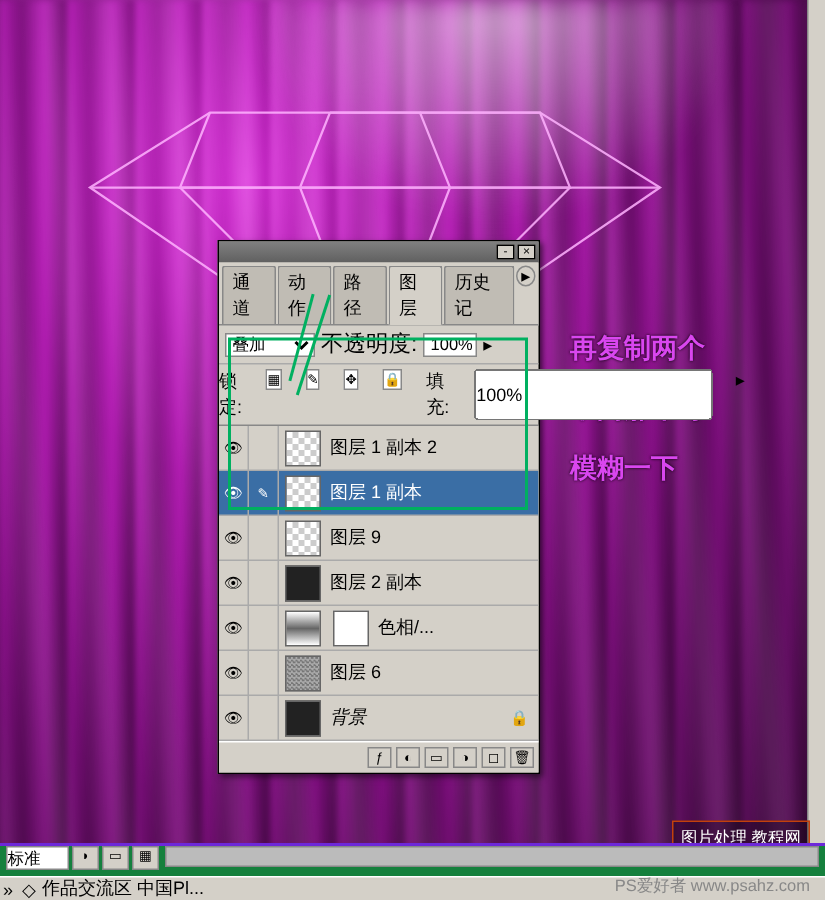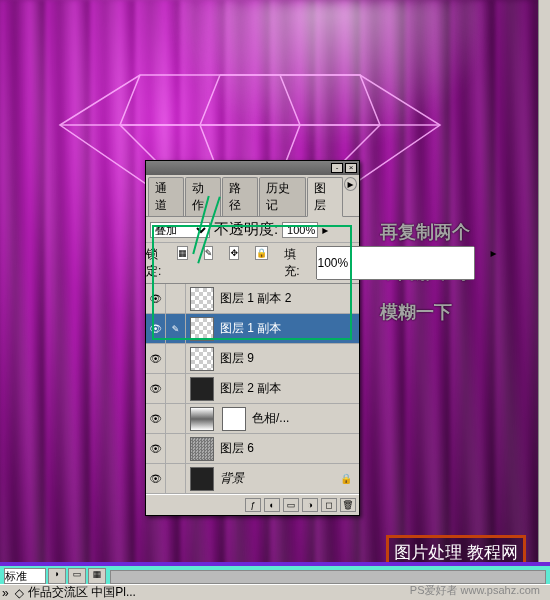--- a/index.html
+++ b/index.html
@@ -4,21 +4,21 @@
 <style>
 *{box-sizing:border-box;margin:0;padding:0;font-family:"SimSun","宋体",sans-serif;font-size:12px}
 body{width:550px;height:600px;background:#1a1a1a;position:relative;overflow:hidden}
 .canvas{position:absolute;inset:0;background:radial-gradient(ellipse at 30% 20%,#d04bd0 0%,#8a1a8a 30%,#5a0a5a 60%,#2a0a2a 100%);overflow:hidden}
 .wave{position:absolute;inset:0;background:repeating-linear-gradient(90deg,rgba(255,120,255,.3) 0px,rgba(80,10,80,.6) 15px,rgba(220,100,220,.4) 30px,rgba(40,5,40,.7) 45px);filter:blur(2px);mix-blend-mode:overlay}
 .wave2{position:absolute;inset:0;background:repeating-linear-gradient(85deg,rgba(255,150,255,.25) 0px,rgba(60,5,60,.5) 20px,rgba(200,80,200,.35) 40px);filter:blur(3px);mix-blend-mode:screen;opacity:.7}
 .smoke{position:absolute;top:0;left:30%;width:60%;height:25%;background:radial-gradient(ellipse at 50% 0%,rgba(255,255,255,.6) 0%,transparent 70%);filter:blur(8px)}
 .diamond{position:absolute;top:65px;left:40px;width:420px;height:200px;opacity:.85}
 .diamond svg{width:100%;height:100%}
 .diamond path,.diamond line{stroke:#ffb3ff;stroke-width:1.5;fill:none}
-.anno{position:absolute;color:#a3a3a3;font-size:18px;font-weight:bold;text-shadow:0 0 2px #000}
+.anno{position:absolute;color:#d946ef;font-size:18px;font-weight:bold;text-shadow:0 0 2px #000}
 .panel{position:absolute;top:160px;left:145px;width:215px;background:#d4d0c8;border:1px solid #000;box-shadow:2px 2px 4px rgba(0,0,0,.5)}
 .titlebar{height:14px;background:linear-gradient(#808080,#606060);display:flex;justify-content:flex-end;align-items:center;padding:0 2px;gap:2px}
 .titlebar span{width:12px;height:10px;background:#d4d0c8;border:1px solid #000;font-size:8px;text-align:center;line-height:8px;cursor:pointer}
 .tabs{display:flex;border-bottom:1px solid #888;background:#d4d0c8;padding:2px 2px 0 2px}
 .tab{padding:2px 6px;border:1px solid #888;border-bottom:none;background:#c0bcb4;margin-right:1px;border-radius:2px 2px 0 0;cursor:pointer}
 .tab.active{background:#d4d0c8;border-bottom:1px solid #d4d0c8;margin-bottom:-1px}
 .tab-arrow{margin-left:auto;width:14px;height:14px;border:1px solid #888;border-radius:50%;text-align:center;line-height:12px;cursor:pointer}
 .opts{display:flex;align-items:center;padding:3px 4px;border-bottom:1px solid #aaa;gap:4px}
 .opts select,.opts input{height:16px;border:1px solid #888;background:#fff;font-size:11px}
 .opts select{width:60px}
@@ -37,25 +37,25 @@
 .thumb.grad{background:linear-gradient(#fff,#666,#fff)}
 .thumb.noise{background:#999 repeating-conic-gradient(#777 0 25%,#aaa 0 50%) 0 0/3px 3px}
 .thumb.mask{background:#fff}
 .lname{flex:1;padding-left:2px;white-space:nowrap;overflow:hidden}
 .lock-ic{padding:0 6px;font-size:10px}
 .green-box{position:absolute;top:225px;left:152px;width:200px;height:115px;border:2px solid #00b060;pointer-events:none}
 .green-line{position:absolute;top:195px;left:200px;width:2px;height:60px;background:#00b060;transform:rotate(15deg)}
 .green-line2{position:absolute;top:195px;left:208px;width:2px;height:70px;background:#00b060;transform:rotate(18deg)}
 .panel-foot{display:flex;justify-content:flex-end;align-items:center;padding:3px;gap:3px;background:#d4d0c8;border-top:1px solid #fff}
 .foot-btn{width:16px;height:14px;border:1px solid #888;background:#d4d0c8;font-size:9px;text-align:center;line-height:12px;cursor:pointer}
-.statusbar{position:absolute;bottom:16px;left:0;right:0;height:22px;background:#5eead4;display:flex;align-items:flex-end;padding:0 4px;border-top:4px solid #6d28d9}
+.statusbar{position:absolute;bottom:16px;left:0;right:0;height:22px;background:#15803d;display:flex;align-items:flex-start;padding:0 4px;border-top:2px solid #6d28d9}
 .statusbar input{width:42px;height:16px;border:1px solid #888;font-size:11px}
 .sb-btn{width:18px;height:16px;border:1px solid #888;background:#d4d0c8;margin-left:2px;font-size:9px;text-align:center;cursor:pointer}
 .taskbar{position:absolute;bottom:0;left:0;right:0;height:16px;background:#d4d0c8;border-top:1px solid #fff;display:flex;align-items:center;padding:0 2px;font-size:10px}
-.wm1{position:absolute;bottom:30px;right:24px;color:#fff;font-size:17px;border:3px solid #c2410c;padding:3px 5px;background:rgba(0,0,0,.3)}
+.wm1{position:absolute;bottom:30px;right:10px;color:#fff;font-size:11px;border:1px solid #c2410c;padding:3px 5px;background:rgba(0,0,0,.3)}
 .wm2{position:absolute;bottom:18px;right:10px;color:#ddd;font-size:11px}
 .wm3{position:absolute;bottom:2px;right:10px;color:#888;font-size:11px}
 .scrollbar{position:absolute;right:0;top:0;bottom:38px;width:12px;background:#d4d0c8;border-left:1px solid #888}
 </style>
 </head>
 <body>
 
 <div class="canvas">
   <div class="wave"></div>
   <div class="wave2"></div>
@@ -80,22 +80,22 @@
 
 <div class="panel">
   <div class="titlebar">
     <span>-</span>
     <span>×</span>
   </div>
   <div class="tabs">
     <div class="tab">通道</div>
     <div class="tab">动作</div>
     <div class="tab">路径</div>
+    <div class="tab active">图层</div>
     <div class="tab">历史记</div>
-    <div class="tab active">图层</div>
     <div class="tab-arrow">▸</div>
   </div>
   <div class="opts">
     <select><option>叠加</option></select>
     <span class="lbl">不透明度:</span>
     <input class="pct" value="100%" style="">
     <span>▸</span>
   </div>
   <div class="locks">
     <span class="lbl">锁定:</span>

